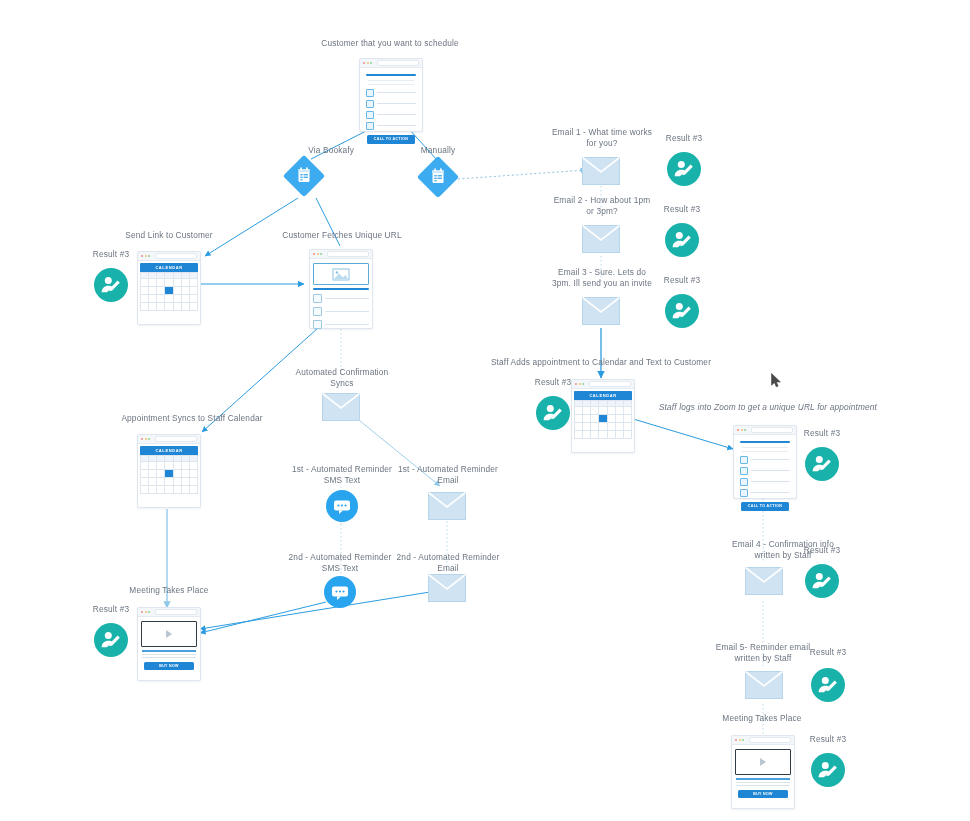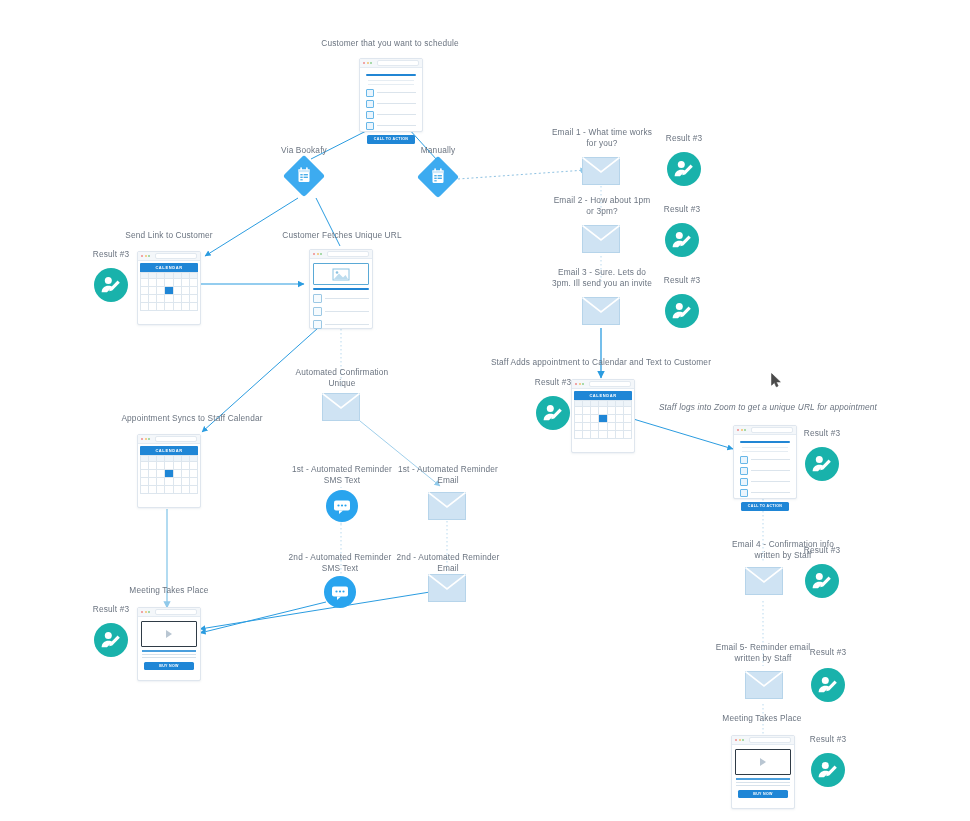--- a/index.html
+++ b/index.html
@@ -208,21 +208,21 @@
           </div>
         <div class="frow">
             <span class="fico"></span>
             <span class="fline"></span>
           </div>
       </div>
       <div class="cta">CALL TO ACTION</div>
     </div>
   </div>
 
-  <div class="lbl" style="left:254px;top:129px;width:100px;">Via Bookafy</div>
+  <div class="lbl" style="left:254px;top:129px;width:100px;text-align:right;">Via Bookafy</div>
   <div class="diamond" style="left:285px;top:141px;">
     <span class="dshape"></span>
     <svg class="dicon" viewBox="0 0 38 38">
       <rect x="13.5" y="12" width="11" height="13" rx="1.2" fill="#ffffff"></rect>
       <rect x="13.5" y="12" width="11" height="3.2" fill="#cfe9fa"></rect>
       <rect x="15.3" y="10.2" width="1.6" height="3" rx=".7" fill="#ffffff"></rect>
       <rect x="21.1" y="10.2" width="1.6" height="3" rx=".7" fill="#ffffff"></rect>
       <rect x="15.3" y="17" width="2.4" height="1.4" fill="#4aaeea"></rect>
       <rect x="18.6" y="17" width="4.3" height="1.4" fill="#4aaeea"></rect>
       <rect x="15.3" y="19.6" width="2.4" height="1.4" fill="#4aaeea"></rect>
@@ -375,21 +375,21 @@
         <span class="cell"></span>
         <span class="cell"></span>
         <span class="cell"></span>
         <span class="cell"></span>
         <span class="cell"></span>
         <span class="cell"></span>
     </div>
   </div>
 
   <div class="lbl" style="left:286px;top:351px;width:112px;">Automated Confirmation
-Unique</div>
+Syncs</div>
   <svg class="env" viewBox="0 0 38 28" style="left:322px;top:377px;">
     <rect x="0.5" y="0.5" width="37" height="27" fill="#cfe3f3" stroke="#b6d4ea"></rect>
     <path d="M0.5,0.5 L19,15 L37.5,0.5" fill="none" stroke="#ffffff" stroke-width="1.6"></path>
   </svg>
 
   <div class="lbl" style="left:285px;top:448px;width:114px;">1st - Automated Reminder
 SMS Text</div>
   <div class="sms" style="left:326px;top:474px;">
     <svg width="32" height="32" viewBox="0 0 32 32">
       <rect x="8" y="10.5" width="16" height="10" rx="2" fill="#ffffff"></rect>

